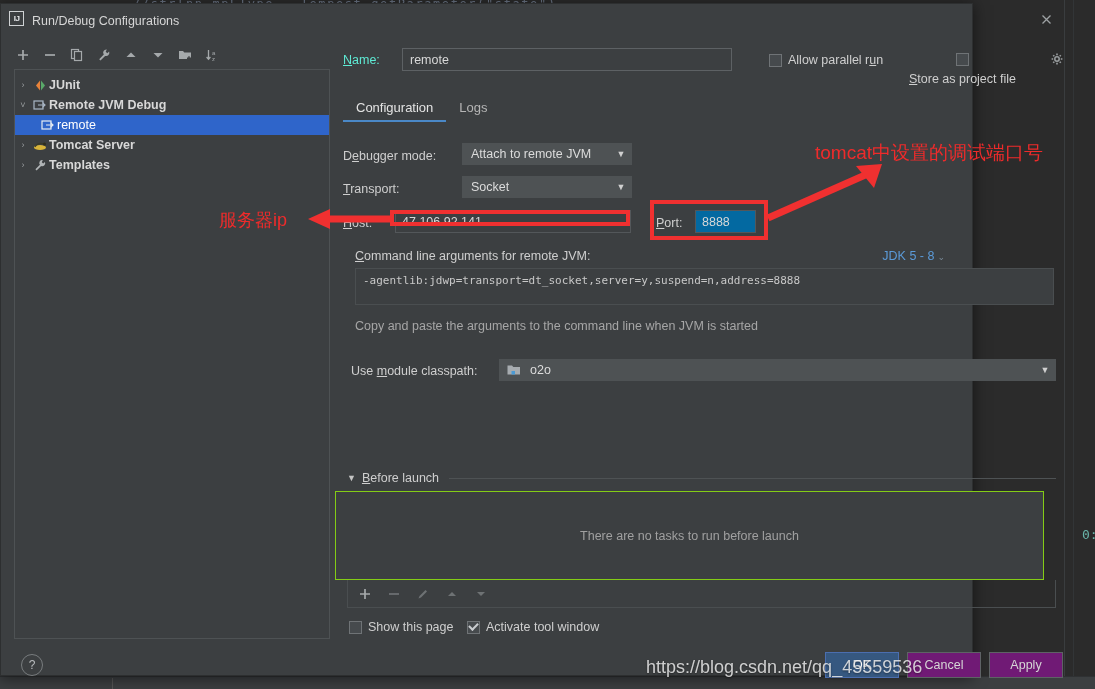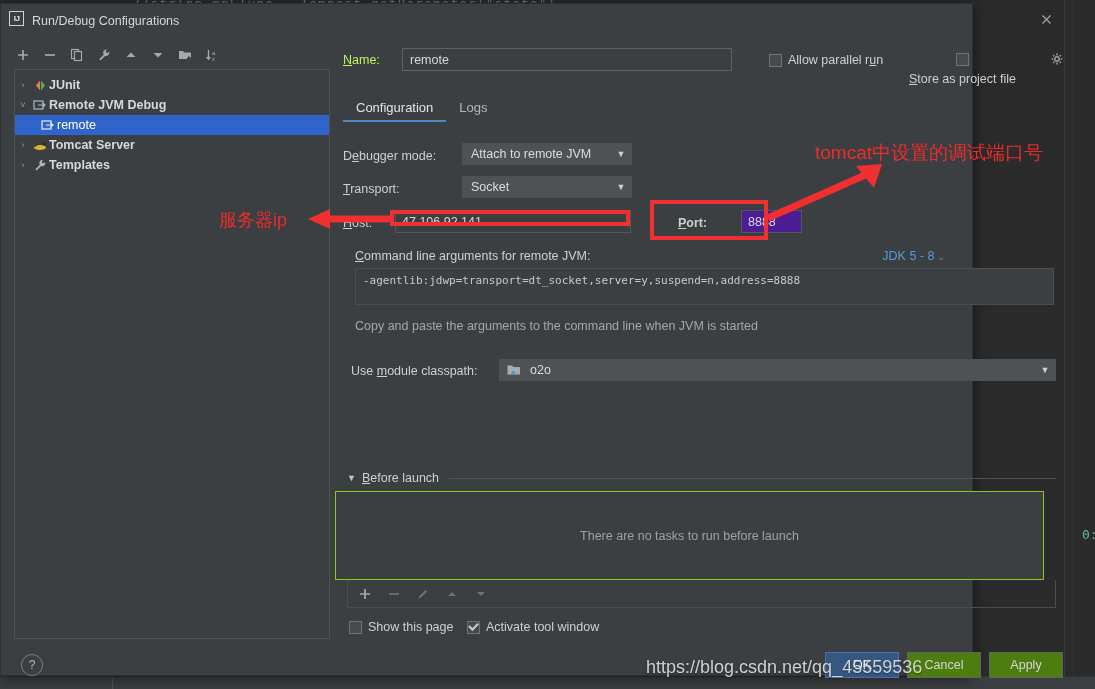--- a/index.html
+++ b/index.html
@@ -57,21 +57,21 @@
   .tree-row{height:20px;display:flex;align-items:center;position:relative;cursor:pointer;}
   .tree-row .arrow{width:16px;text-align:center;color:#9a9ea0;font-size:9px;flex:0 0 16px;}
   .tree-row .ic{width:18px;height:16px;display:flex;align-items:center;justify-content:center;flex:0 0 18px;}
   .tree-row .lbl{font-size:12.5px;color:#d8d8d8;font-weight:bold;}
   .tree-row.child{padding-left:24px;}
   .tree-row.child .lbl{font-weight:normal;}
   .tree-row.sel{background:#2f65ca;}
   .tree-row.sel .lbl{color:#ffffff;}
 
   
-  #name-label{position:absolute;left:342px;top:49px;font-size:12.5px;color:#bef264;}
+  #name-label{position:absolute;left:342px;top:49px;font-size:12.5px;color:#5eead4;}
   #name-label u{text-decoration:underline;}
   #name-input{
     position:absolute;left:401px;top:44px;width:330px;height:23px;
     background:#3c3f41;border:1px solid #5d6164;box-sizing:border-box;
     color:#d8d8d8;font-family:"Liberation Sans",sans-serif;font-size:12.5px;
     padding:0 7px;outline:none;
   }
   .cb-wrap{position:absolute;display:flex;align-items:center;gap:6px;cursor:pointer;}
   .cb{width:13px;height:13px;border:1px solid #6f7376;background:#464a4d;box-sizing:border-box;
       display:flex;align-items:center;justify-content:center;flex:0 0 13px;}
@@ -101,25 +101,25 @@
   #debugger-mode-combo{left:461px;top:139px;width:170px;height:22px;}
   #transport-label{left:342px;top:178px;}
   #transport-combo{left:461px;top:172px;width:170px;height:22px;}
 
   #host-label{left:342px;top:212px;}
   #host-input{
     position:absolute;left:394px;top:206px;width:236px;height:23px;
     background:#3c3f41;border:1px solid #53575a;box-sizing:border-box;
     color:#d8d8d8;font-family:"Liberation Sans",sans-serif;font-size:12.5px;padding:0 6px;outline:none;
   }
-  #port-label{left:677px;top:212px;font-weight:bold;}
+  #port-label{left:655px;top:212px;}
   #port-input{
     position:absolute;left:694px;top:206px;width:61px;height:23px;
-    background:#4c1d95;border:1px solid #53575a;box-sizing:border-box;
-    color:#d8d8d8;font-family:"Liberation Sans",sans-serif;font-size:12.5px;padding:0 6px;outline:none;margin-left:46px;
+    background:#0369a1;border:1px solid #53575a;box-sizing:border-box;
+    color:#d8d8d8;font-family:"Liberation Sans",sans-serif;font-size:12.5px;padding:0 6px;outline:none;
   }
 
   #cmdline-label{position:absolute;left:354px;top:245px;font-size:12.5px;color:#cfcfcf;}
   #jdk-label{position:absolute;right:27px;top:245px;font-size:12.5px;color:#5b9ad8;cursor:pointer;white-space:nowrap;}
   #jdk-label .jarrow{color:#7b8a98;font-size:9px;margin-left:3px;}
   #cmdline-box{
     position:absolute;left:354px;top:264px;width:699px;height:37px;
     background:#3c3f41;border:1px solid #4a4e50;box-sizing:border-box;
     color:#c8c8c8;font-family:"DejaVu Sans Mono",monospace;font-size:11px;
     padding:5px 7px;overflow:hidden;white-space:nowrap;
@@ -151,21 +151,21 @@
 
   #show-page{left:348px;top:616px;}
   #activate-tool{left:466px;top:616px;}
 
   #help-btn{
     position:absolute;left:20px;top:650px;width:22px;height:22px;border-radius:50%;
     border:1px solid #787c7e;box-sizing:border-box;color:#b9bcbe;font-size:12px;
     display:flex;align-items:center;justify-content:center;cursor:pointer;
   }
   .dlg-btn{
-    position:absolute;height:26px;background:#4d7c0f;border:1px solid #5e6265;box-sizing:border-box;
+    position:absolute;height:26px;background:#701a75;border:1px solid #5e6265;box-sizing:border-box;
     color:#d6d6d6;font-size:12.5px;display:flex;align-items:center;justify-content:center;cursor:pointer;
     font-family:"Liberation Sans",sans-serif;
   }
   #ok-btn{left:824px;top:648px;width:74px;background:#365880;border-color:#4b6eaf;color:#ffffff;}
   #cancel-btn{left:906px;top:648px;width:74px;}
   #apply-btn{left:988px;top:648px;width:74px;}
 
   
   .anno-box{position:absolute;border:4px solid #f03030;box-sizing:border-box;}
   #anno-host-box{left:390px;top:210px;width:240px;height:16px;}

